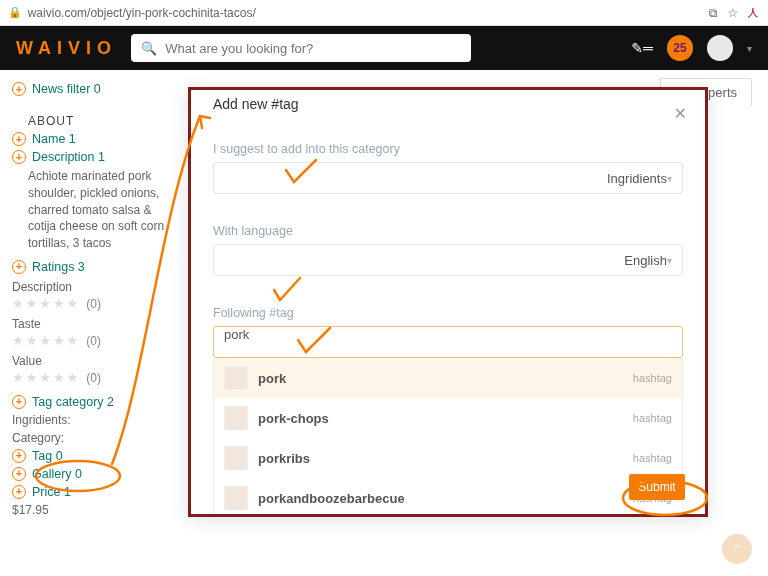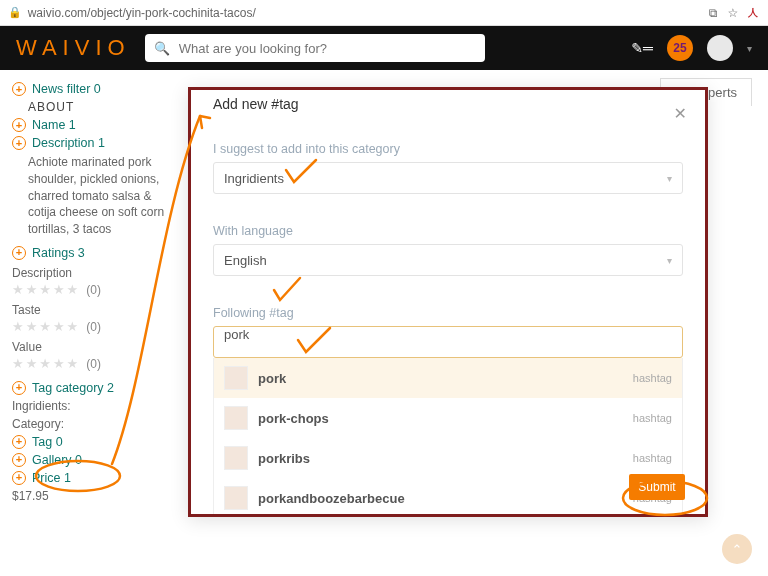--- a/index.html
+++ b/index.html
@@ -6,52 +6,52 @@
   body { width: 768px; height: 576px; background: #f5f5f5; overflow: hidden; position: relative; }
 
   
   .urlbar { height: 26px; background: #fff; border-bottom: 1px solid #ddd; display: flex; align-items: center; padding: 0 8px; font-size: 12px; color: #666; gap: 6px; }
   .urlbar .lock { color: #666; font-size: 11px; }
   .urlbar .url { flex: 1; }
   .urlbar .ico { width: 14px; height: 14px; display: inline-flex; align-items: center; justify-content: center; }
 
   
   .topnav { height: 44px; background: #111; display: flex; align-items: center; padding: 0 16px; gap: 14px; }
-  .logo { color: #f57c00; font-size: 22px; letter-spacing: 6px; font-weight: 400; }
+  .logo { color: #f57c00; font-size: 18px; letter-spacing: 6px; font-weight: 700; }
   .searchwrap { flex: 0 0 340px; height: 28px; background: #fff; border-radius: 4px; display: flex; align-items: center; padding: 0 10px; gap: 8px; }
   .searchwrap .sicon { color: #aaa; font-size: 13px; }
   .searchwrap input { border: none; outline: none; flex: 1; font-size: 13px; color: #888; background: transparent; }
   .navspacer { flex: 1; }
   .pencil { color: #fff; font-size: 14px; }
   .badge { width: 26px; height: 26px; border-radius: 50%; background: #f57c00; color: #701a75; display: flex; align-items: center; justify-content: center; font-size: 12px; font-weight: 600; }
   .avatar { width: 26px; height: 26px; border-radius: 50%; background: #e8e8e8; }
 
   
   .page { background:#fff; height:506px; display:flex; }
   .sidebar { width: 170px; padding: 8px 0 8px 12px; font-size: 12.5px; color:#555; }
-  .sidebar .about { font-size: 12px; color:#444; letter-spacing:1px; margin: 4px 0 4px 16px; }
+  .sidebar .about { font-size: 12px; color:#444; letter-spacing:1px; margin: 18px 0 4px 16px; }
   .link { display:flex; align-items:center; gap:6px; margin:4px 0; cursor:pointer; }
   .link .plus { width:14px; height:14px; border:1.5px solid #f57c00; border-radius:50%; display:inline-flex; align-items:center; justify-content:center; color:#f57c00; font-size:11px; font-weight:700; line-height:1; }
   .link .label { color:#0f766e; }
   .desc { color:#666; font-size:12px; line-height:1.4; margin:4px 0 8px 16px; }
   .stars { color:#ddd; font-size:13px; letter-spacing:2px; display:inline-block; }
   .count { color:#888; font-size:12px; margin-left:6px; }
   .sublabel { color:#666; font-size:12px; margin:6px 0 2px 0; }
   .plain { color:#666; font-size:12px; margin-top:4px; }
 
   
   .rightside { flex:1; position:relative; }
   .experts-tab { position:absolute; top:8px; right:16px; border:1px solid #ddd; border-bottom:none; padding:6px 14px; font-size:13px; color:#666; background:#fff; display:flex; align-items:center; gap:6px; }
 
   
   .modal { position:absolute; top:87px; left:188px; width:520px; height:430px; background:#fff; border:3px solid #7f1d1d; box-shadow:0 3px 18px rgba(0,0,0,.12); padding:6px 22px; overflow:hidden; }
   .modal h3 { font-size:14px; font-weight:500; color:#333; }
   .close { position:absolute; top:14px; right:18px; color:#999; font-size:16px; cursor:pointer; }
   .mlabel { font-size:12.5px; color:#9aa9b7; margin-top:30px; margin-bottom:6px; }
-  .sel { width:100%; height:32px; border:1px solid #e3e3e3; border-radius:3px; padding:0 10px; font-size:13px; color:#555; display:flex; align-items:center; justify-content:space-between; cursor:pointer; }
+  .sel { width:100%; height:32px; border:1px solid #e3e3e3; border-radius:3px; padding:0 10px; font-size:13px; color:#555; display:flex; align-items:center; justify-content:flex-end; cursor:pointer; }
   .sel .chev { color:#bbb; font-size:10px; }
   .taginput { width:100%; height:32px; border:1px solid #e8c27a; border-radius:3px; padding:0 10px; font-size:13px; color:#555; background:#fff; }
   .taginput input { border:none; outline:none; width:100%; font-size:13px; color:#555; }
 
   .dropdown { border:1px solid #eee; border-top:none; max-height:160px; overflow-y:scroll; position:relative; }
   .ditem { display:flex; align-items:center; gap:10px; padding:8px 10px; font-size:13px; color:#555; cursor:pointer; }
   .ditem:first-child { background:#fdf5e7; }
   .ditem .thumb { width:24px; height:24px; background:#f3e6dc; border:1px solid #eee; }
   .ditem .name { font-weight:600; flex:1; }
   .ditem .kind { color:#aaa; font-size:11px; }

